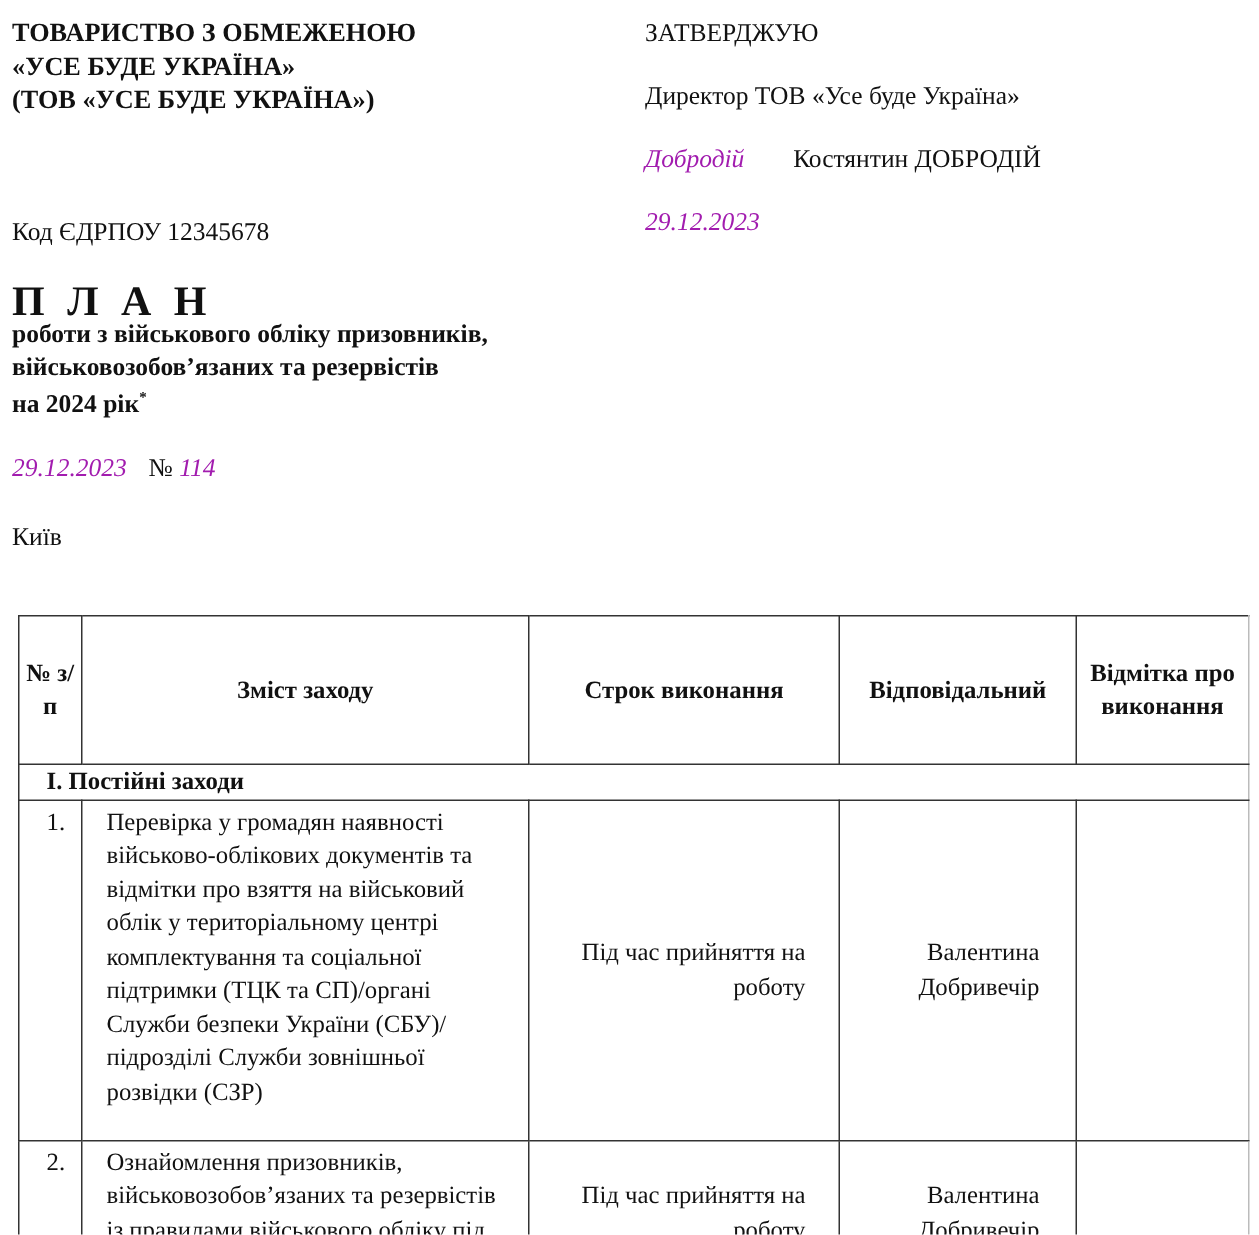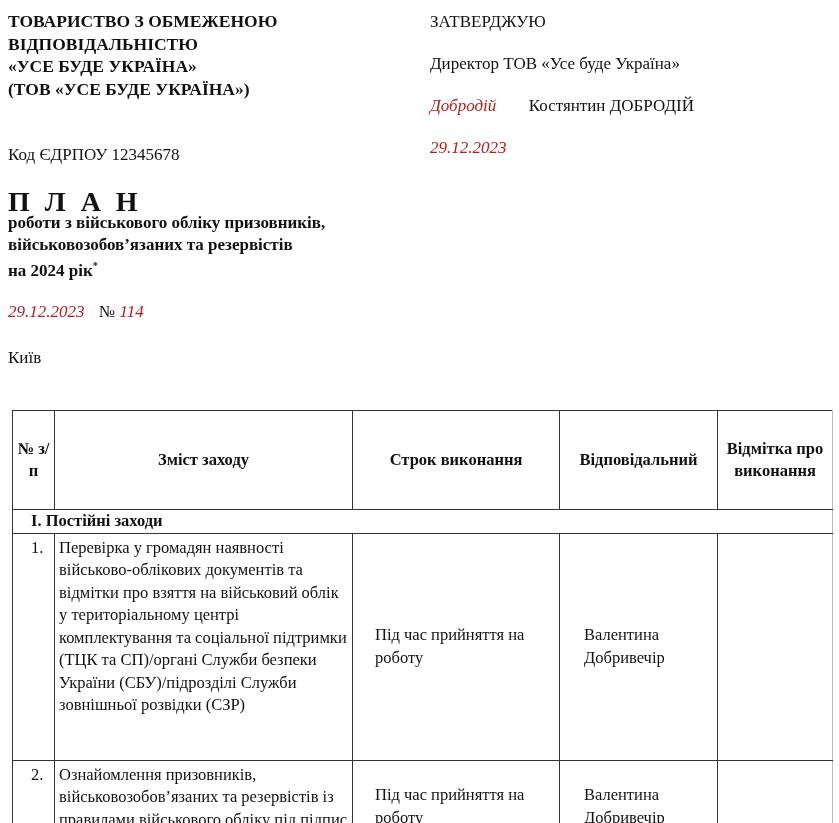--- a/index.html
+++ b/index.html
@@ -4,43 +4,42 @@
 <style>
   html, body { margin:0; padding:0; background:#ffffff; }
   body { width:839px; height:823px; overflow:hidden; position:relative;
          font-family:"Liberation Serif", "DejaVu Serif", serif; color:#111; }
   .abs { position:absolute; }
   .org { left:8px; top:10px; font-weight:bold; font-size:17.5px; line-height:22.5px; }
   .org div { white-space:nowrap; }
   .code { left:8px; top:145px; font-size:17px; }
   .approve { left:430px; top:12px; font-size:17px; }
   .approve .line { position:absolute; white-space:nowrap; left:0; }
-  .blue { color:#b91c1c; font-style:italic; }
+  .blue { color:#a21caf; font-style:italic; }
   .plan-title { left:8px; top:186px; font-weight:bold; font-size:28px; letter-spacing:4px; }
   .plan-sub { left:8px; top:212px; font-weight:bold; font-size:17px; line-height:21.5px; }
   .plan-sub div { white-space:nowrap; }
   sup { font-size:10px; }
   .date-line { left:8px; top:302px; font-size:17px; white-space:nowrap; }
   .city { left:8px; top:348px; font-size:17px; }
   table { position:absolute; left:12px; top:410px; border-collapse:collapse; width:820px; table-layout:fixed; }
   td, th { border:1px solid #333; padding:0 18px; font-size:16.5px; line-height:22.5px; vertical-align:middle; }
   th { font-weight:bold; text-align:center; height:66px; }
   td.num { text-align:center; vertical-align:top; padding-top:3px; }
-  td.content { vertical-align:top; padding:3px 4px; }
-  td.center { text-align:left; }
+  td.content { vertical-align:top; padding:3px 16px; }
+  td.center { text-align:right; }
   tr.section td { font-weight:bold; text-align:left; height:20px; }
   col.c1 { width:42px; } col.c2 { width:298px; } col.c3 { width:207px; } col.c4 { width:158px; } col.c5 { width:115px; }
   .lastcol { border-right-color:#bbb; }
 </style>
 </head>
 <body>
 
 <div class="abs org">
   <div>ТОВАРИСТВО З ОБМЕЖЕНОЮ</div>
-  <div>ВІДПОВІДАЛЬНІСТЮ</div>
   <div>«УСЕ БУДЕ УКРАЇНА»</div>
   <div>(ТОВ «УСЕ БУДЕ УКРАЇНА»)</div>
 </div>
 
 <div class="abs code">Код ЄДРПОУ 12345678</div>
 
 <div class="abs approve">
   <div class="line" style="top:0;">ЗАТВЕРДЖУЮ</div>
   <div class="line" style="top:42px;">Директор ТОВ «Усе буде Україна»</div>
   <div class="line" style="top:84px;">

